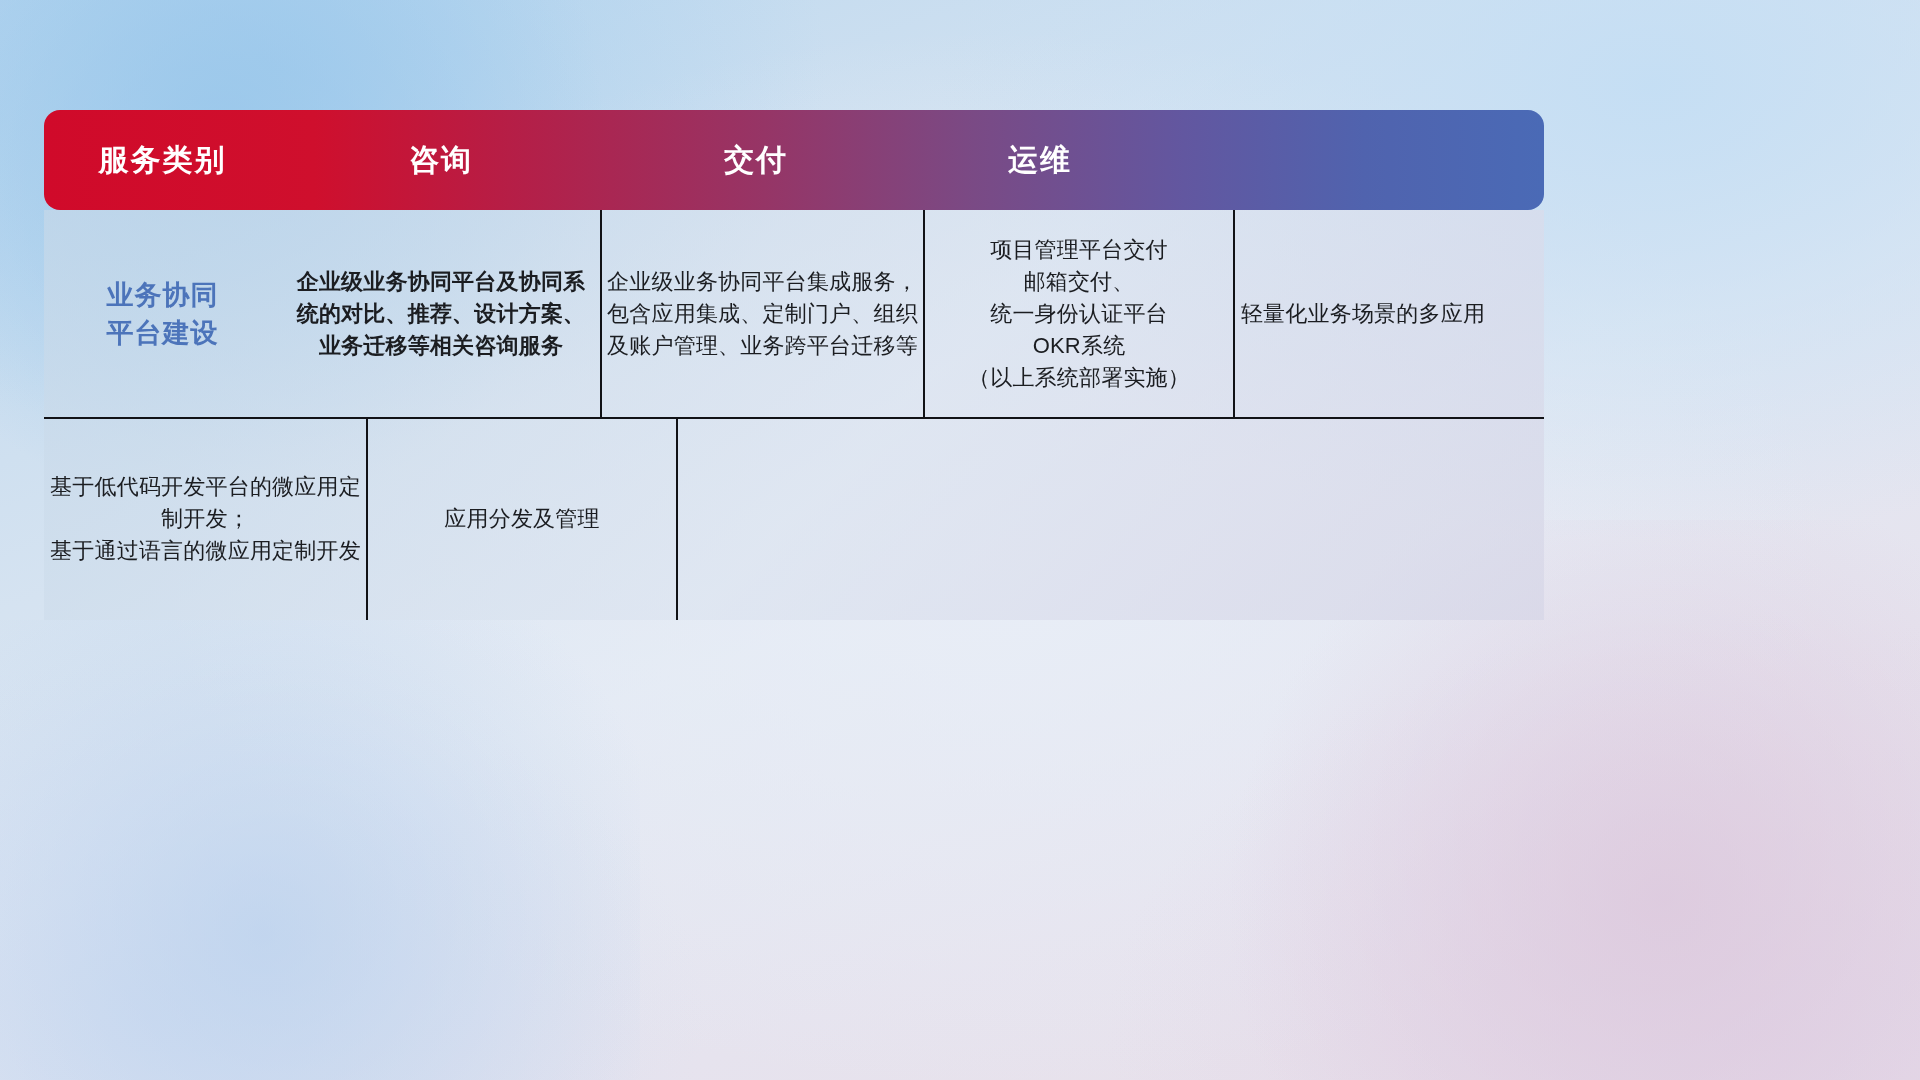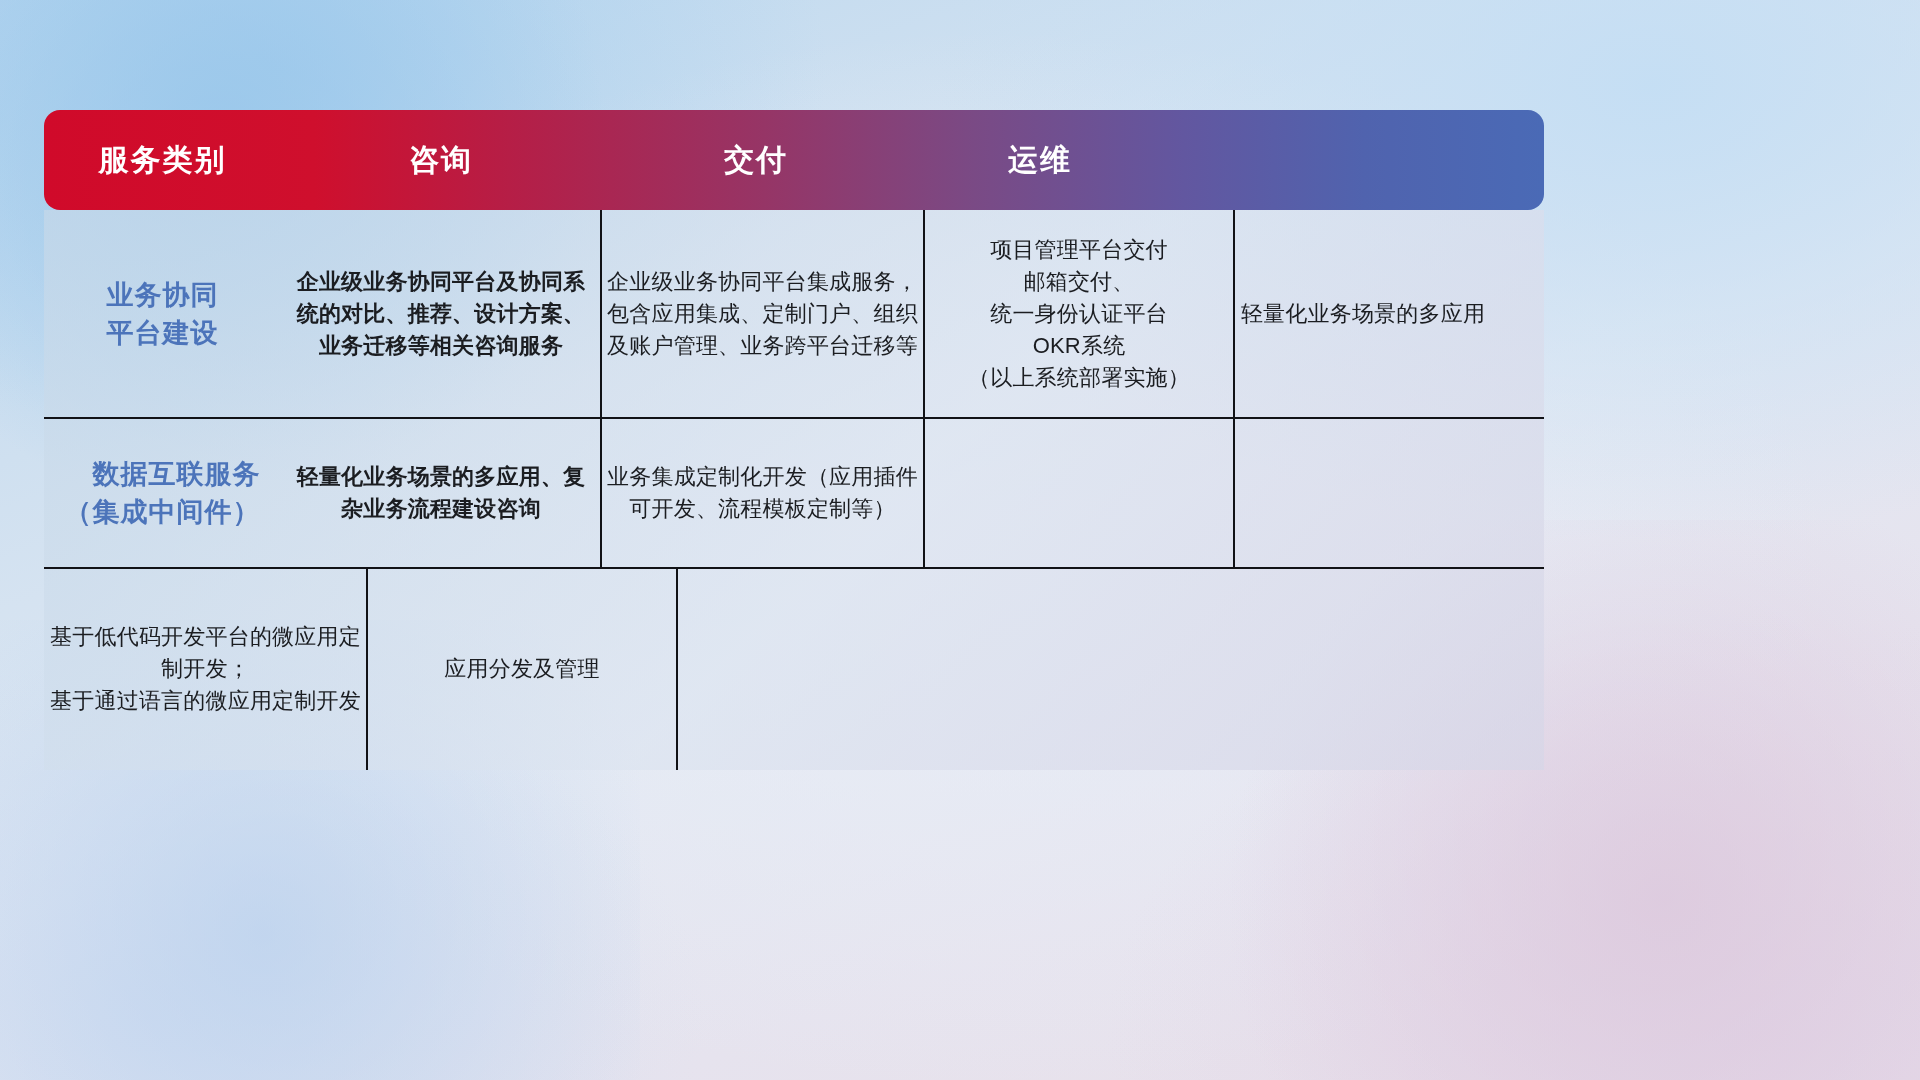--- a/index.html
+++ b/index.html
@@ -195,40 +195,20 @@
 邮箱交付、
 统一身份认证平台
 OKR系统
 （以上系统部署实施）</span>
       </div>
       <div class="cell c4">
         <span class="body-text">轻量化业务场景的多应用</span>
       </div>
     </div>
 
-    <div class="trow r1">
-      <div class="cell c0">
-        <span class="label-text">数据互联服务
-（集成中间件）</span>
-      </div>
-      <div class="cell c1">
-        <span class="body-text">轻量化业务场景的多应用、复
-杂业务流程建设咨询</span>
-      </div>
-      <div class="cell c2">
-        <span class="body-text">业务集成定制化开发（应用插件
-可开发、流程模板定制等）</span>
-      </div>
-      <div class="cell c3">
-        <span class="body-text"></span>
-      </div>
-      <div class="cell c4">
-        <span class="body-text"></span>
-      </div>
-    </div>
 
     <div class="trow r2">
       <div class="cell c2">
         <span class="body-text">基于低代码开发平台的微应用定
 制开发；
 基于通过语言的微应用定制开发</span>
       </div>
       <div class="cell c3">
         <span class="body-text">应用分发及管理</span>
       </div>

